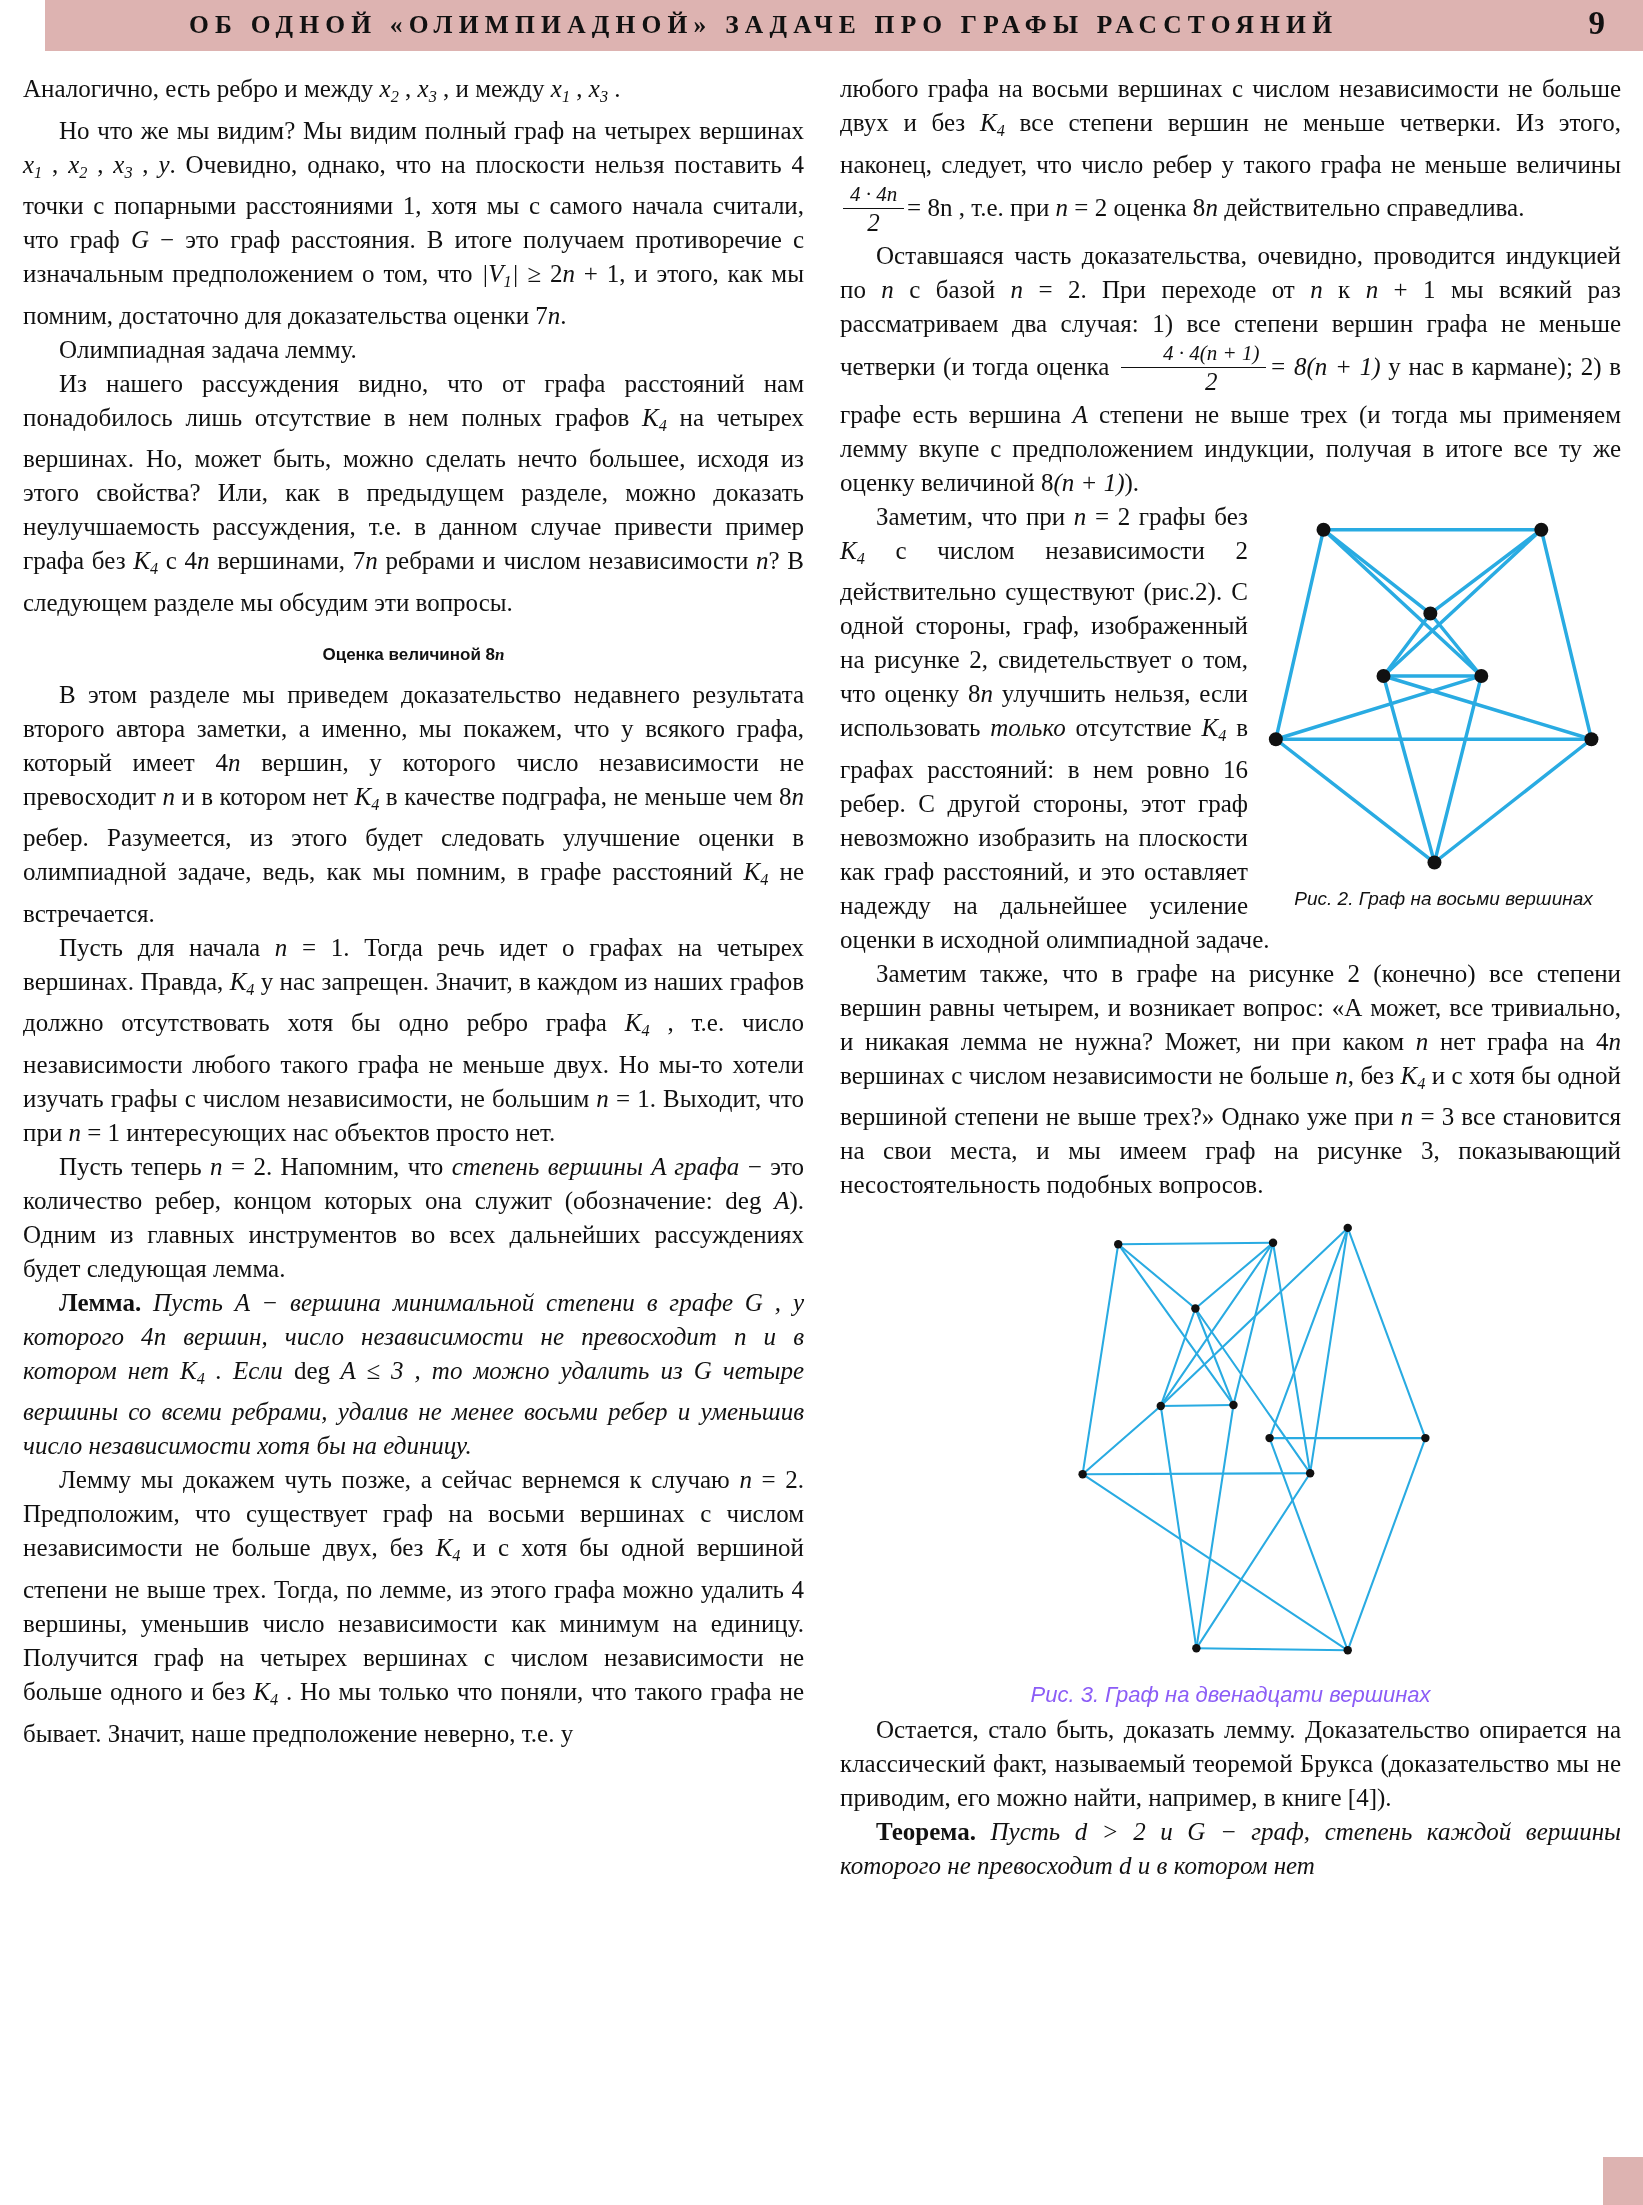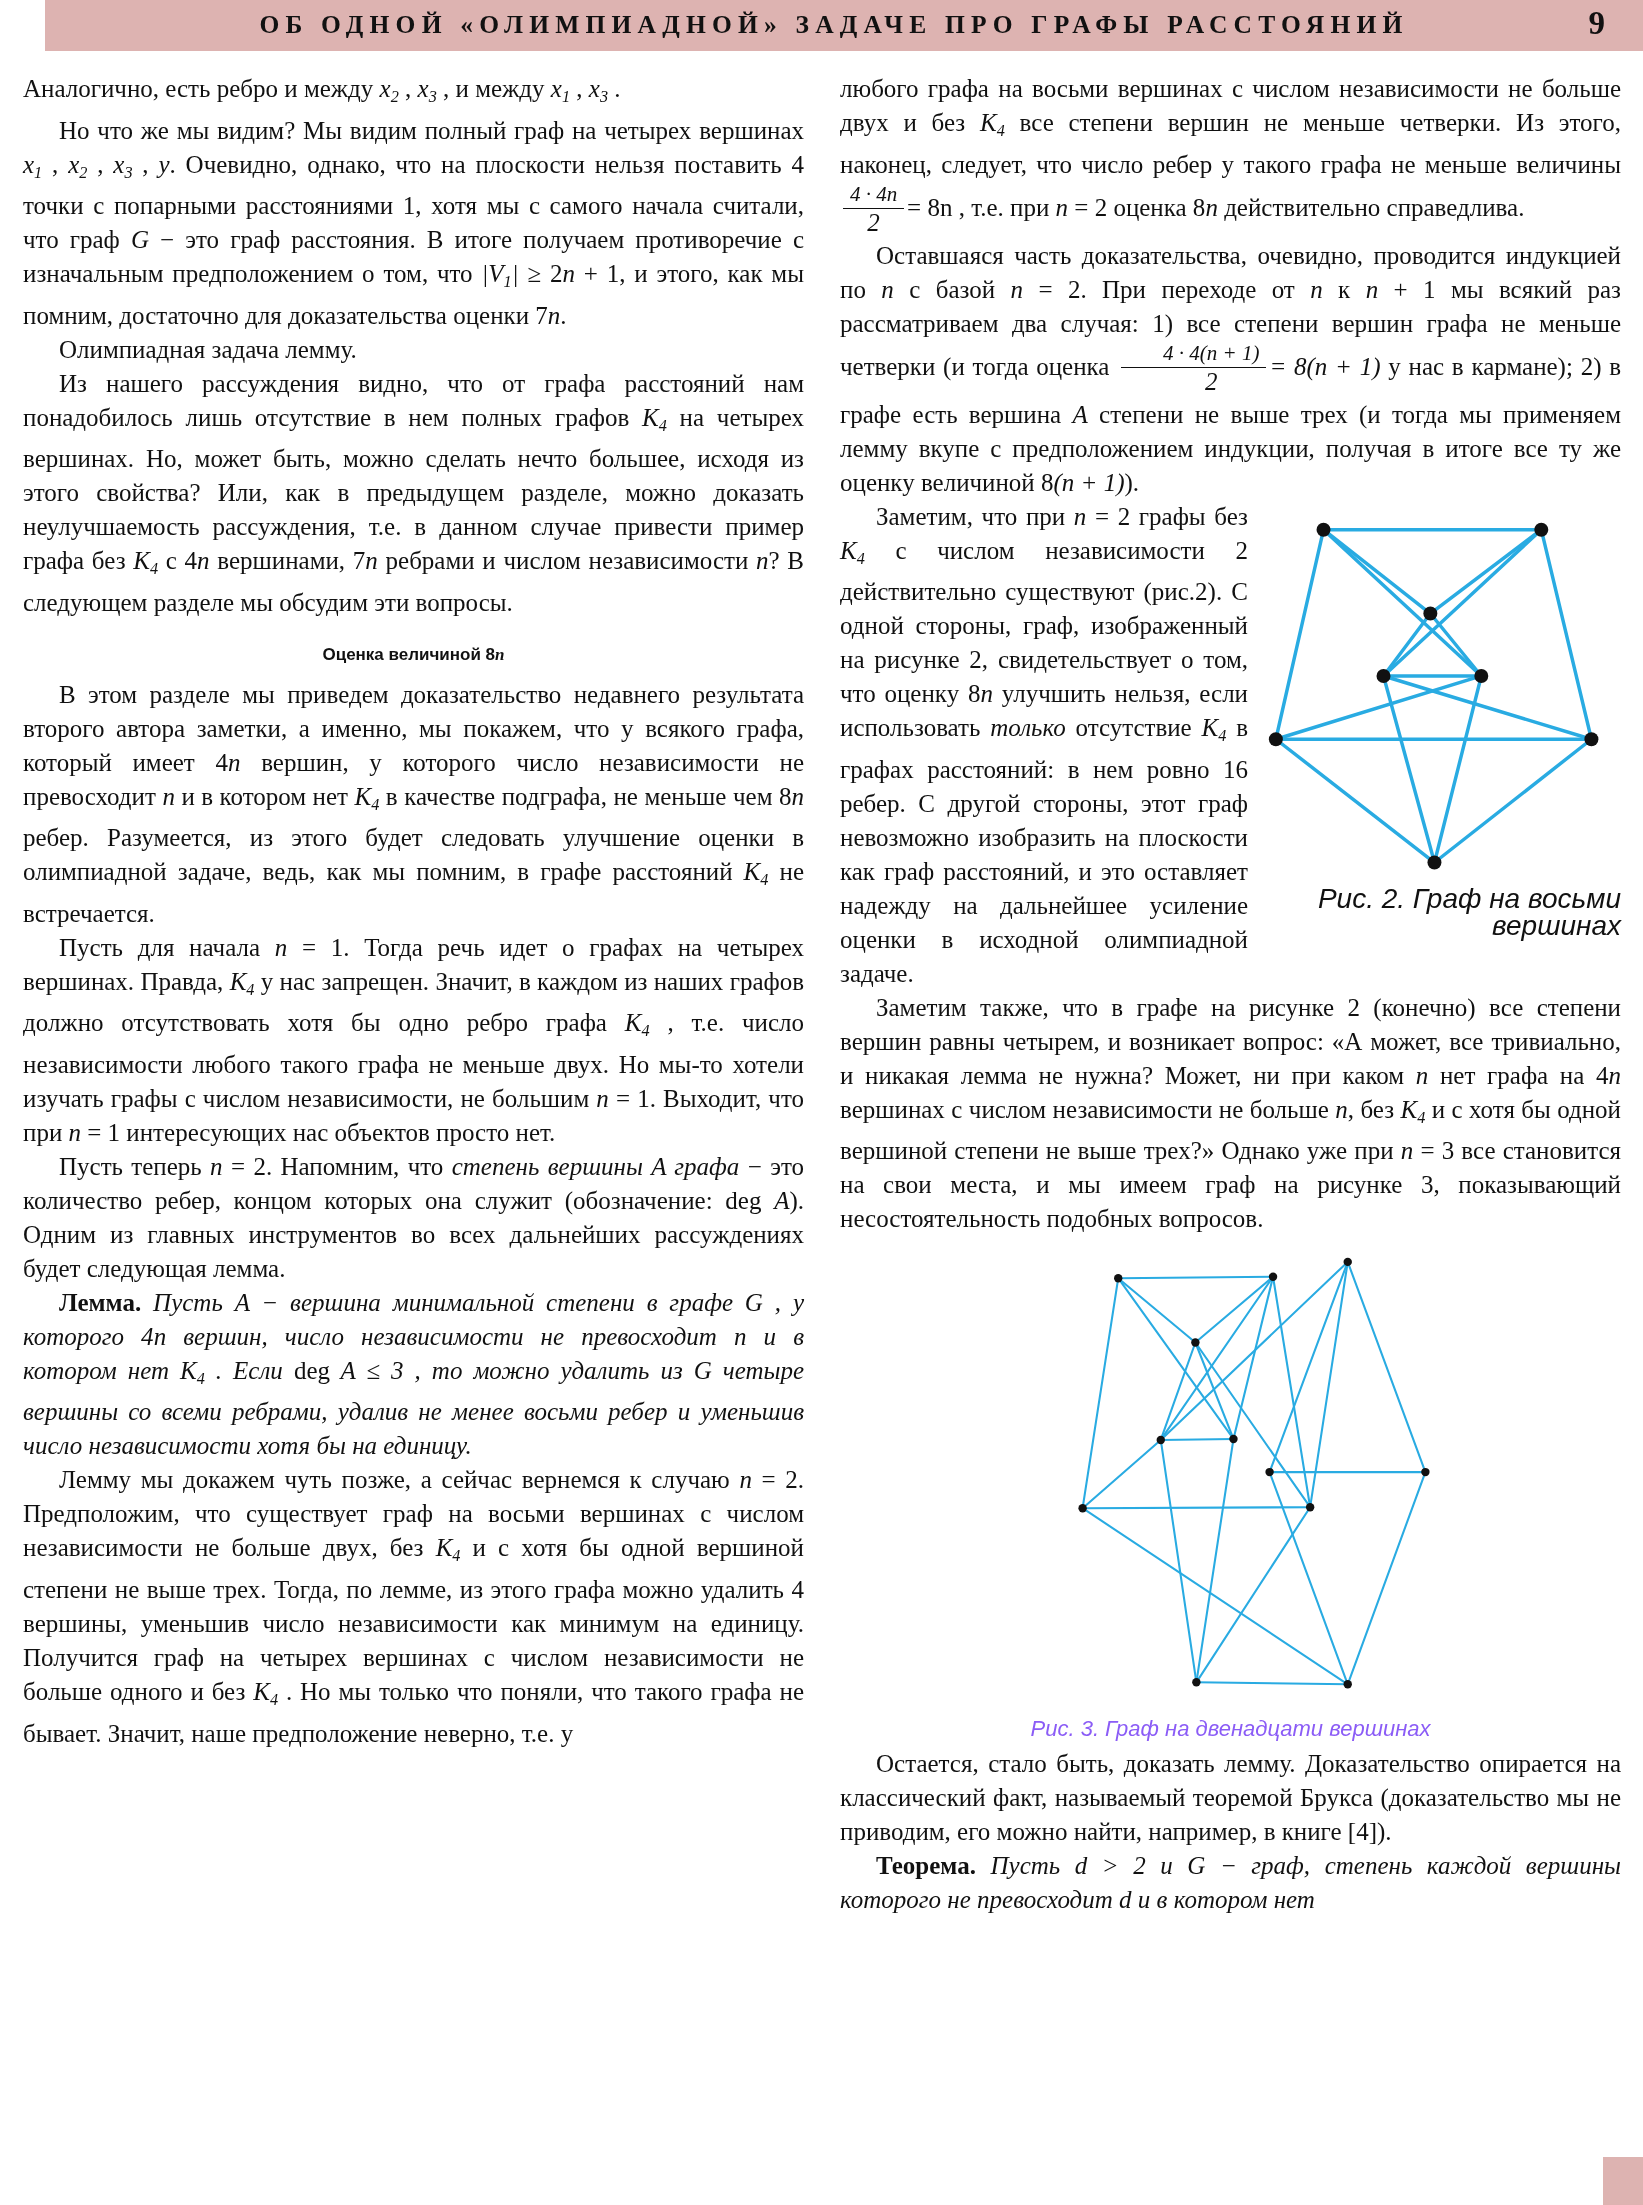--- a/index.html
+++ b/index.html
@@ -12,21 +12,21 @@
   }
   
   .header-band{
     position:absolute;left:45px;top:0;width:1599px;height:51px;
     background:#DDB3B1;
   }
   .header-title{
     position:absolute;left:189px;top:10px;width:1290px;
     font-family:"Liberation Serif", serif;
     font-size:25.5px;font-weight:bold;letter-spacing:6.2px;
-    color:#111;text-align:center;white-space:nowrap;
+    color:#111;white-space:nowrap;
   }
   .header-page{
     position:absolute;right:39px;top:5px;
     font-family:"Liberation Serif", serif;
     font-size:33px;font-weight:bold;color:#111;
   }
   
   .col{
     position:absolute;top:72px;width:781px;
   }
@@ -69,22 +69,22 @@
   .frac .num{display:block;padding:0 6.6px;font-size:21px;line-height:28px;}
   .frac .den{display:block;padding:0 6.6px;font-size:25px;line-height:28px;border-top:1.6px solid #111;}
 
   
   .fig2-wrap{
     float:right;width:355px;margin:5px 0 3.3px 18px;
   }
   .fig2-svg{display:block;width:355px;height:374px;}
   .fig-cap{
     font-family:"Liberation Sans", sans-serif;
-    font-style:italic;font-size:28px;line-height:27px;color:#111;
-    text-align:right;margin-top:6.6px;
+    font-style:italic;font-size:19px;line-height:27px;color:#111;
+    text-align:center;margin-top:6.6px;
   }
   .fig3-wrap{margin:15px 0 5px 0;width:781px;}
   .fig3-svg{display:block;width:740px;height:460px;margin:0 auto;}
   .fig-cap-center{
     font-family:"Liberation Sans", sans-serif;
     font-style:italic;font-size:22px;color:#8b5cf6;text-align:center;margin-top:5px;
   }
   .corner-mark{
     position:absolute;right:0;bottom:0;width:41px;height:48px;background:#DDB3B1;
   }

